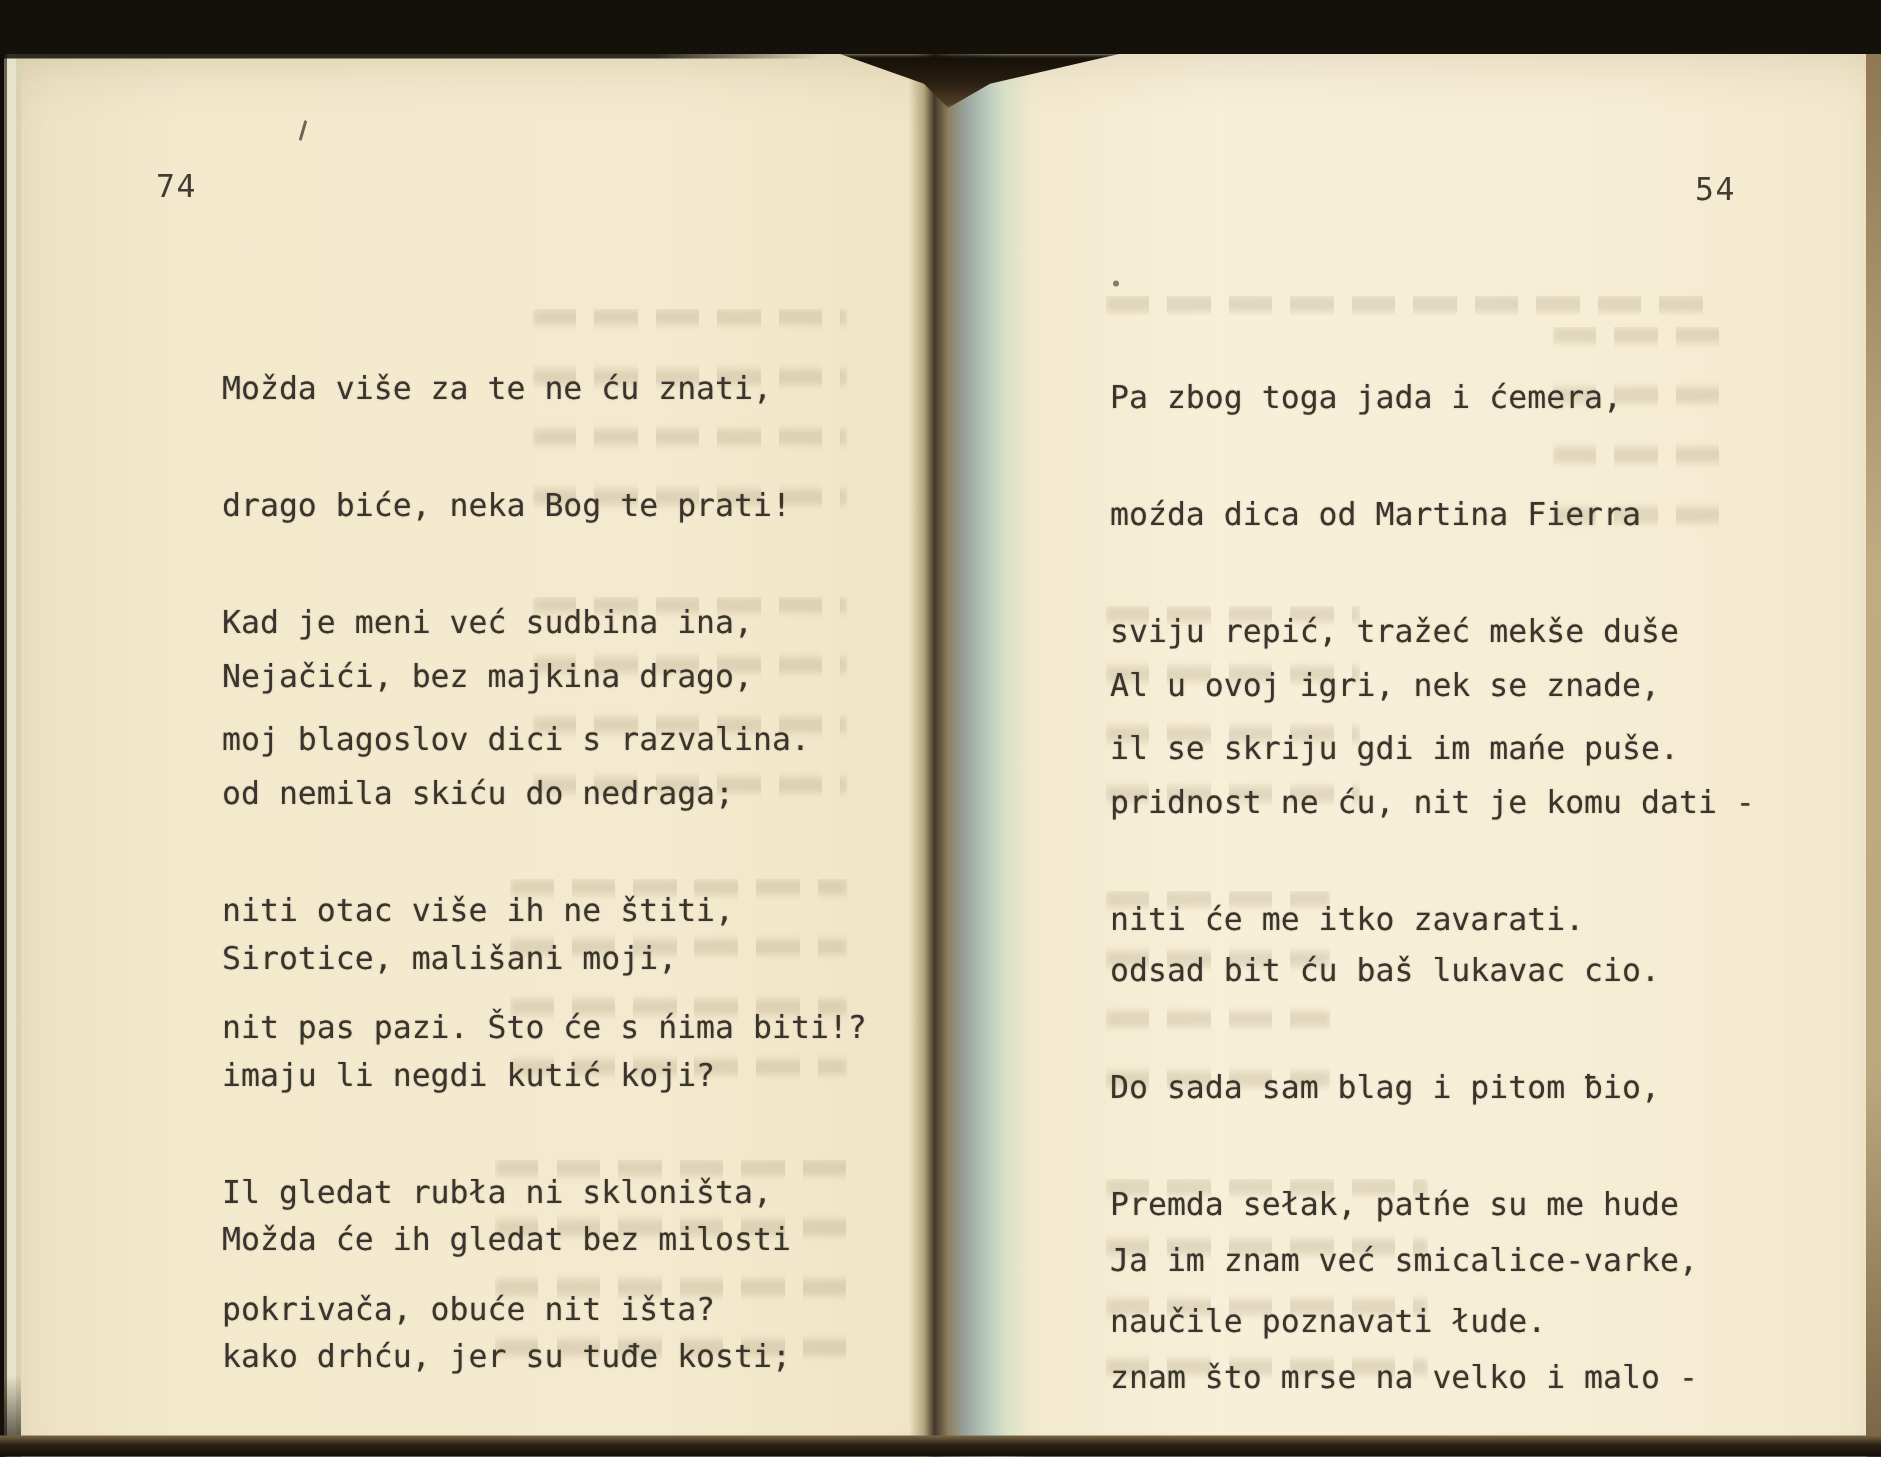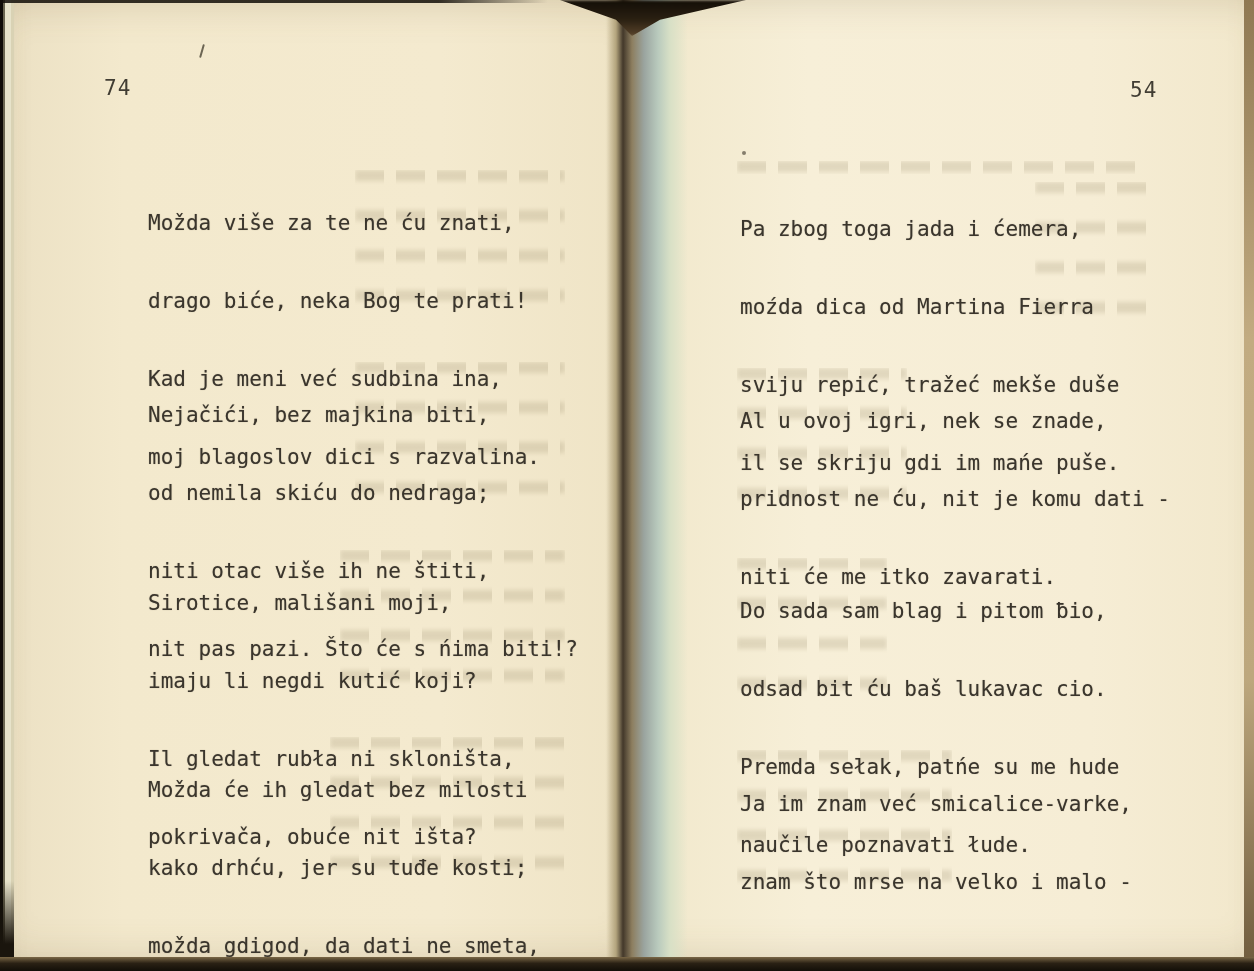--- a/index.html
+++ b/index.html
@@ -1,21 +1,21 @@
 <!DOCTYPE html>
 <html><head>
 <meta charset="utf-8">
 <style>
   html,body{margin:0;padding:0;}
   body{
     width:1254px;height:971px;overflow:hidden;position:relative;
     background:#14100a;
     font-family:"DejaVu Sans Mono","Liberation Mono",monospace;
   }
-  .scan{position:absolute;inset:0;}
+  .scan{position:absolute;inset:0;margin-top:36px;}
   
   .page{position:absolute;top:0;height:971px;}
   .page-left{
     left:14px;width:608px;
     background:linear-gradient(90deg,#ece1c4 0%,#f3e9cd 18%,#f4eacf 70%,#efe4c6 100%);
     box-shadow:inset 0 30px 40px -30px rgba(120,95,55,.25), inset 0 -35px 45px -30px rgba(120,95,55,.30);
   }
   .page-right{
     left:622px;width:623px;
     background:linear-gradient(90deg,#f0e7ca 0%,#f7efd8 30%,#f6edd5 75%,#f2e8cc 100%);
@@ -108,21 +108,21 @@
   <div class="ghost" style="left:737px;top:558px;width:150px;height:140px;"></div>
   <div class="ghost" style="left:737px;top:750px;width:215px;height:140px;"></div>
 
   <div class="stanza" style="left:148px;top:165px;">
     <div class="line">Možda više za te ne ću znati,</div>
     <div class="line">drago biće, neka Bog te prati!</div>
     <div class="line">Kad je meni već sudbina ina,</div>
     <div class="line">moj blagoslov dici s razvalina.</div>
   </div>
   <div class="stanza" style="left:148px;top:357px;">
-    <div class="line">Nejačići, bez majkina biti,</div>
+    <div class="line">Nejačići, bez majkina drago,</div>
     <div class="line">od nemila skiću do nedraga;</div>
     <div class="line">niti otac više ih ne štiti,</div>
     <div class="line">nit pas pazi. Što će s ńima biti!?</div>
   </div>
   <div class="stanza" style="left:148px;top:545px;">
     <div class="line">Sirotice, mališani moji,</div>
     <div class="line">imaju li negdi kutić koji?</div>
     <div class="line">Il gledat rubła ni skloništa,</div>
     <div class="line">pokrivača, obuće nit išta?</div>
   </div>
@@ -138,22 +138,22 @@
     <div class="line">moźda dica od Martina Fierra</div>
     <div class="line">sviju repić, tražeć mekše duše</div>
     <div class="line">il se skriju gdi im mańe puše.</div>
   </div>
   <div class="stanza" style="left:740px;top:363px;">
     <div class="line">Al u ovoj igri, nek se znade,</div>
     <div class="line">pridnost ne ću, nit je komu dati -</div>
     <div class="line">niti će me itko zavarati.</div>
   </div>
   <div class="stanza" style="left:740px;top:553px;">
+    <div class="line">odsad bit ću baš lukavac cio.</div>
     <div class="line">Do sada sam blag i pitom ƀio,</div>
-    <div class="line">odsad bit ću baš lukavac cio.</div>
     <div class="line">Premda sełak, patńe su me hude</div>
     <div class="line">naučile poznavati łude.</div>
   </div>
   <div class="stanza" style="left:740px;top:746px;">
     <div class="line">Ja im znam već smicalice-varke,</div>
     <div class="line">znam što mrse na velko i malo -</div>
     
   </div>
 
   <div class="gutter"></div>

